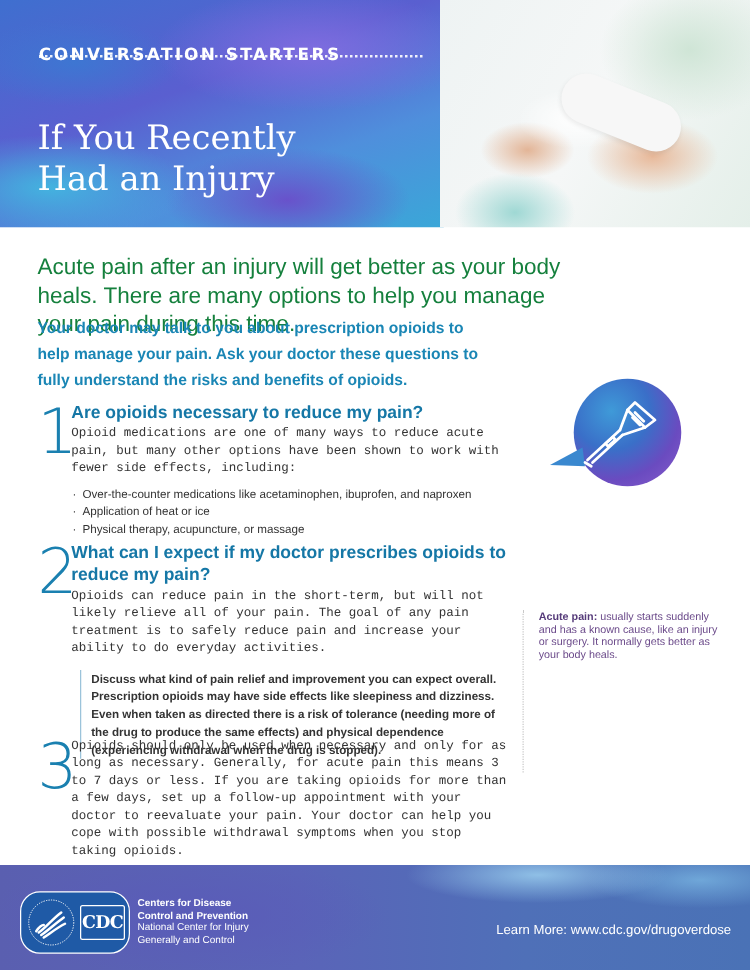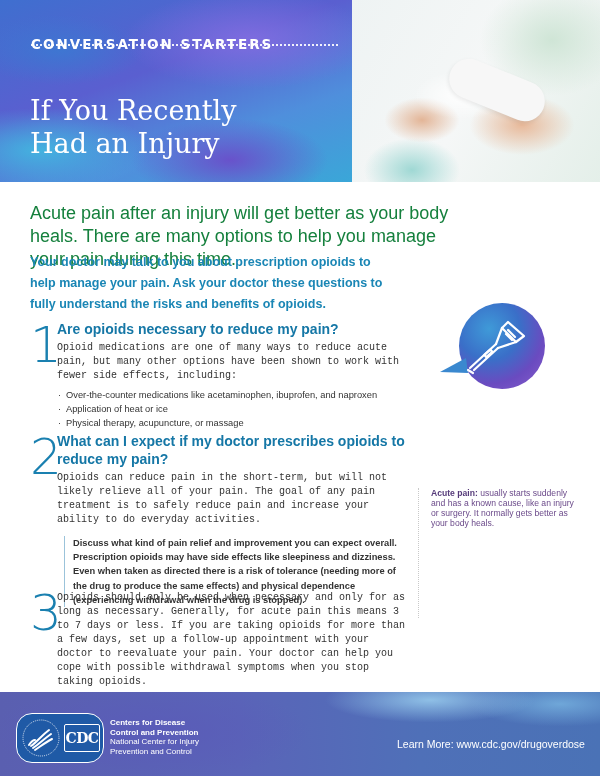--- a/index.html
+++ b/index.html
@@ -193,15 +193,15 @@
     <circle cx="20" cy="20" r="18" fill="none" stroke="#ffffff" stroke-width="0.8" stroke-dasharray="1 1"></circle>
     <path d="M10 28 C 16 24, 20 18, 28 12 M12 30 C 18 26, 23 21, 30 16 M14 32 C 20 28, 25 24, 31 21" stroke="#ffffff" stroke-width="2" fill="none" stroke-linecap="round"></path>
     <path d="M8 27 C 10 24, 12 22, 14 22" stroke="#ffffff" stroke-width="2" fill="none" stroke-linecap="round"></path>
   </svg>
   <div class="cdc-box">CDC</div>
 </div>
 <div class="cdc-text">
   <div class="strong">Centers for Disease</div>
   <div class="strong">Control and Prevention</div>
   <div>National Center for Injury</div>
-  <div>Prevention and Control</div>
+  <div>Generally and Control</div>
 </div>
 <div class="learn-more">Learn More: www.cdc.gov/drugoverdose</div>
 
 </body></html>

